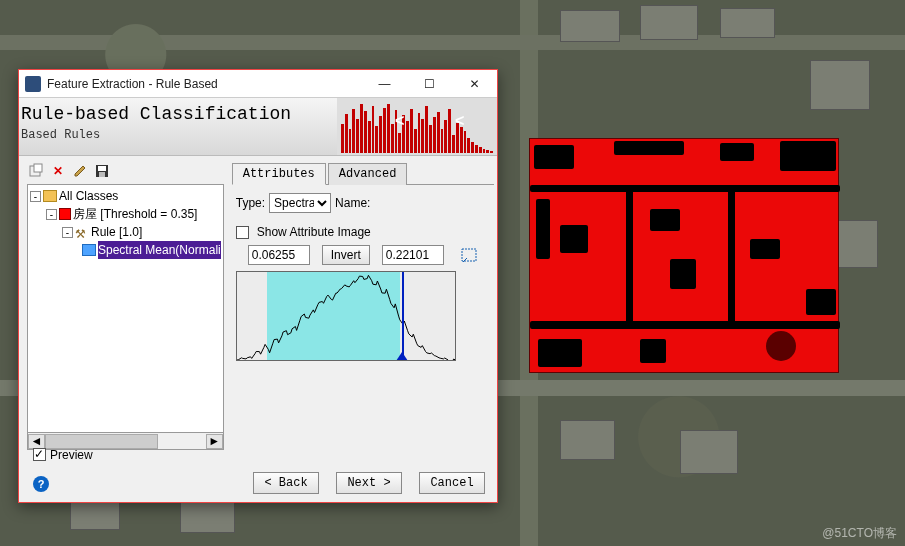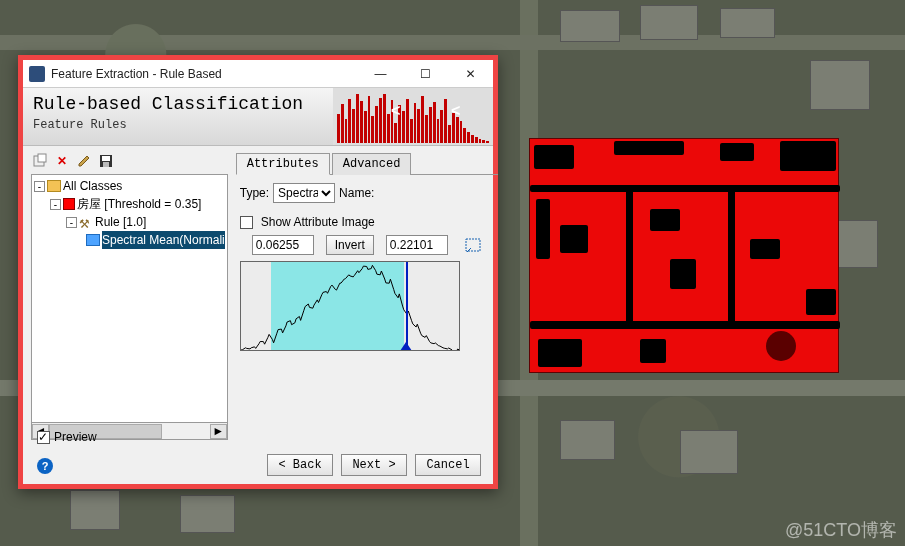--- a/index.html
+++ b/index.html
@@ -11,47 +11,47 @@
   linear-gradient(#7a7f70,#7a7f70) 0 380px/100% 16px no-repeat,
   linear-gradient(90deg,#6f7563,#6f7563) 520px 0/18px 100% no-repeat,
   #585e4e;
   filter:contrast(0.95) brightness(0.95);}
 .sat-bg::before,.sat-bg::after{content:"";position:absolute;background:#4a503f;}
 .roofs{position:absolute;inset:0;}
 .roofs div{position:absolute;background:#7b7e73;border:1px solid #555;}
 .overlay{position:absolute;left:529px;top:138px;width:310px;height:235px;background:#eb0808;border:1px solid rgba(0,0,0,.6);}
 .overlay .blk{position:absolute;background:#000;border-radius:2px;}
 
-.win{position:absolute;left:18px;top:55px;width:480px;height:434px;background:#f0f0f0;border:5px solid #ef4444;box-shadow:0 4px 14px rgba(0,0,0,.45);}
+.win{position:absolute;left:18px;top:69px;width:480px;height:434px;background:#f0f0f0;border:1px solid #ef4444;box-shadow:0 4px 14px rgba(0,0,0,.45);}
 .titlebar{height:28px;background:#fff;display:flex;align-items:center;padding:0 0 0 6px;border-bottom:1px solid #ccc;}
 .titlebar .icon{width:16px;height:16px;background:#2d4d7a;border-radius:2px;margin-right:6px;}
 .titlebar .ttl{flex:1;color:#222;}
 .winbtn{width:45px;height:28px;display:flex;align-items:center;justify-content:center;color:#222;}
 
 .header{height:58px;display:flex;align-items:stretch;background:linear-gradient(#f5f5f5,#d8d8d8);border-bottom:1px solid #bbb;}
-.header .txt{flex:1;padding:6px 10px;}
+.header .txt{flex:1;padding:6px 2px;}
 .header h1{font-size:18px;font-weight:normal;font-family:"SimHei","Courier New",monospace;}
 .header .sub{font-size:12px;color:#333;margin-top:4px;font-family:"Courier New",monospace;}
 .header .hist{width:160px;position:relative;background:#dedede;}
 .header .hist .bars{position:absolute;inset:6px 4px 2px;display:flex;align-items:flex-end;gap:1px;}
 .header .hist .bars span{flex:1;background:#c20000;}
 .header .hist .lt{position:absolute;color:#fff;font-size:16px;font-weight:bold;top:14px;}
 
 .body{display:flex;padding:6px 8px;gap:8px;height:300px;}
 .left{width:200px;display:flex;flex-direction:column;}
 .tools{display:flex;gap:4px;margin-bottom:4px;align-items:center;}
 .tico{width:18px;height:18px;display:flex;align-items:center;justify-content:center;}
 .tree{flex:1;border:1px solid #999;background:#fff;overflow:auto;padding:2px;line-height:18px;font-family:"Courier New","SimSun",monospace;}
 .trow{white-space:nowrap;display:flex;align-items:center;height:18px;}
 .tbox{display:inline-block;width:11px;height:11px;border:1px solid #888;text-align:center;line-height:9px;font-size:10px;margin-right:2px;background:#fff;cursor:pointer;}
 .tfolder{width:14px;height:12px;background:#f3c255;border:1px solid #b38a20;display:inline-block;margin-right:2px;}
 .tred{width:12px;height:12px;background:#f00;display:inline-block;margin-right:2px;border:1px solid #800;}
 .thammer{width:14px;height:14px;display:inline-block;margin-right:2px;color:#8a6a2a;}
 .tblue{width:14px;height:12px;display:inline-block;margin-right:2px;background:#4da3ff;border:1px solid #1e6bbf;}
-.sel{background:#0c4a6e;color:#fff;}
+.sel{background:#4c1d95;color:#fff;}
 .hscroll{height:17px;border:1px solid #999;border-top:none;background:#f0f0f0;display:flex;align-items:center;}
 .hscroll .ar{width:17px;height:15px;display:flex;align-items:center;justify-content:center;border:1px solid #aaa;background:#e5e5e5;}
 .hscroll .track{flex:1;position:relative;height:15px;}
 .hscroll .thumb{position:absolute;left:0;top:0;height:15px;width:70%;background:#cdcdcd;border:1px solid #aaa;}
 
 .right{flex:1;}
 .tabs{display:flex;border-bottom:1px solid #999;}
 .tab{padding:3px 10px;border:1px solid #999;border-bottom:none;background:#e4e4e4;margin-right:2px;position:relative;top:1px;font-family:"Courier New",monospace;}
 .tab.active{background:#f0f0f0;border-bottom:1px solid #f0f0f0;}
 .panel{padding:8px 4px;font-family:"Courier New","SimSun",monospace;}
@@ -63,30 +63,30 @@
 .range-row input{width:62px;height:20px;border:1px solid #888;padding:0 3px;font-family:inherit;}
 .btn-sm{height:20px;padding:0 8px;border:1px solid #888;background:linear-gradient(#fdfdfd,#e2e2e2);font-family:inherit;}
 .rect-ico{width:18px;height:18px;display:flex;align-items:center;justify-content:center;margin-left:4px;}
 
 .histo{width:220px;height:90px;border:1px solid #666;background:#ececec;position:relative;overflow:hidden;}
 .histo .fill{position:absolute;left:30px;right:55px;top:0;bottom:0;background:#8be6e6;}
 .histo .curve{position:absolute;inset:0;}
 .histo .mark{position:absolute;bottom:-1px;width:0;height:0;border-left:6px solid transparent;border-right:6px solid transparent;border-bottom:9px solid #0020c0;}
 .histo .vline{position:absolute;top:0;bottom:0;width:2px;background:#0020c0;}
 
-.footer-chk{position:absolute;left:14px;bottom:40px;display:flex;align-items:flex-end;font-family:"Courier New",monospace;}
+.footer-chk{position:absolute;left:14px;bottom:40px;display:flex;align-items:flex-start;font-family:"Courier New",monospace;}
 .footer-chk .chk{position:relative;}
 .footer-chk .chk::after{content:"✓";position:absolute;left:0;top:-2px;font-size:12px;color:#000;}
 
 .help-ico{position:absolute;left:14px;bottom:10px;width:16px;height:16px;border-radius:50%;background:#0b63c4;color:#fff;display:flex;align-items:center;justify-content:center;font-weight:bold;font-size:11px;}
 
-.btns{position:absolute;right:12px;bottom:8px;display:flex;gap:8px;padding-left:32px;}
+.btns{position:absolute;right:12px;bottom:8px;display:flex;gap:17px;padding-left:32px;}
 .btn{min-width:66px;height:22px;border:1px solid #888;background:linear-gradient(#fdfdfd,#e2e2e2);font-family:"Courier New",monospace;}
 
-.watermark{position:absolute;right:8px;bottom:4px;color:rgba(255,255,255,.55);font-size:18px;}
+.watermark{position:absolute;right:8px;bottom:4px;color:rgba(255,255,255,.55);font-size:12px;}
 </style>
 </head>
 <body>
 
 <div class="sat-bg"></div>
 <div class="roofs">
   <div style="left:560px;top:10px;width:60px;height:32px"></div>
   <div style="left:640px;top:5px;width:58px;height:35px"></div>
   <div style="left:720px;top:8px;width:55px;height:30px"></div>
   <div style="left:810px;top:60px;width:60px;height:50px"></div>
@@ -122,21 +122,21 @@
     <span class="icon"></span>
     <span class="ttl">Feature Extraction - Rule Based</span>
     <div class="winbtn">—</div>
     <div class="winbtn">☐</div>
     <div class="winbtn close">✕</div>
   </div>
 
   <div class="header">
     <div class="txt">
       <h1>Rule-based Classification</h1>
-      <div class="sub">Feature Rules</div>
+      <div class="sub">Based Rules</div>
     </div>
     <div class="hist">
       <div class="bars" id="hdrbars">
           <span style="height: 60%;"></span>
           <span style="height: 80%;"></span>
           <span style="height: 50%;"></span>
           <span style="height: 90%;"></span>
           <span style="height: 70%;"></span>
           <span style="height: 100%;"></span>
           <span style="height: 85%;"></span>

